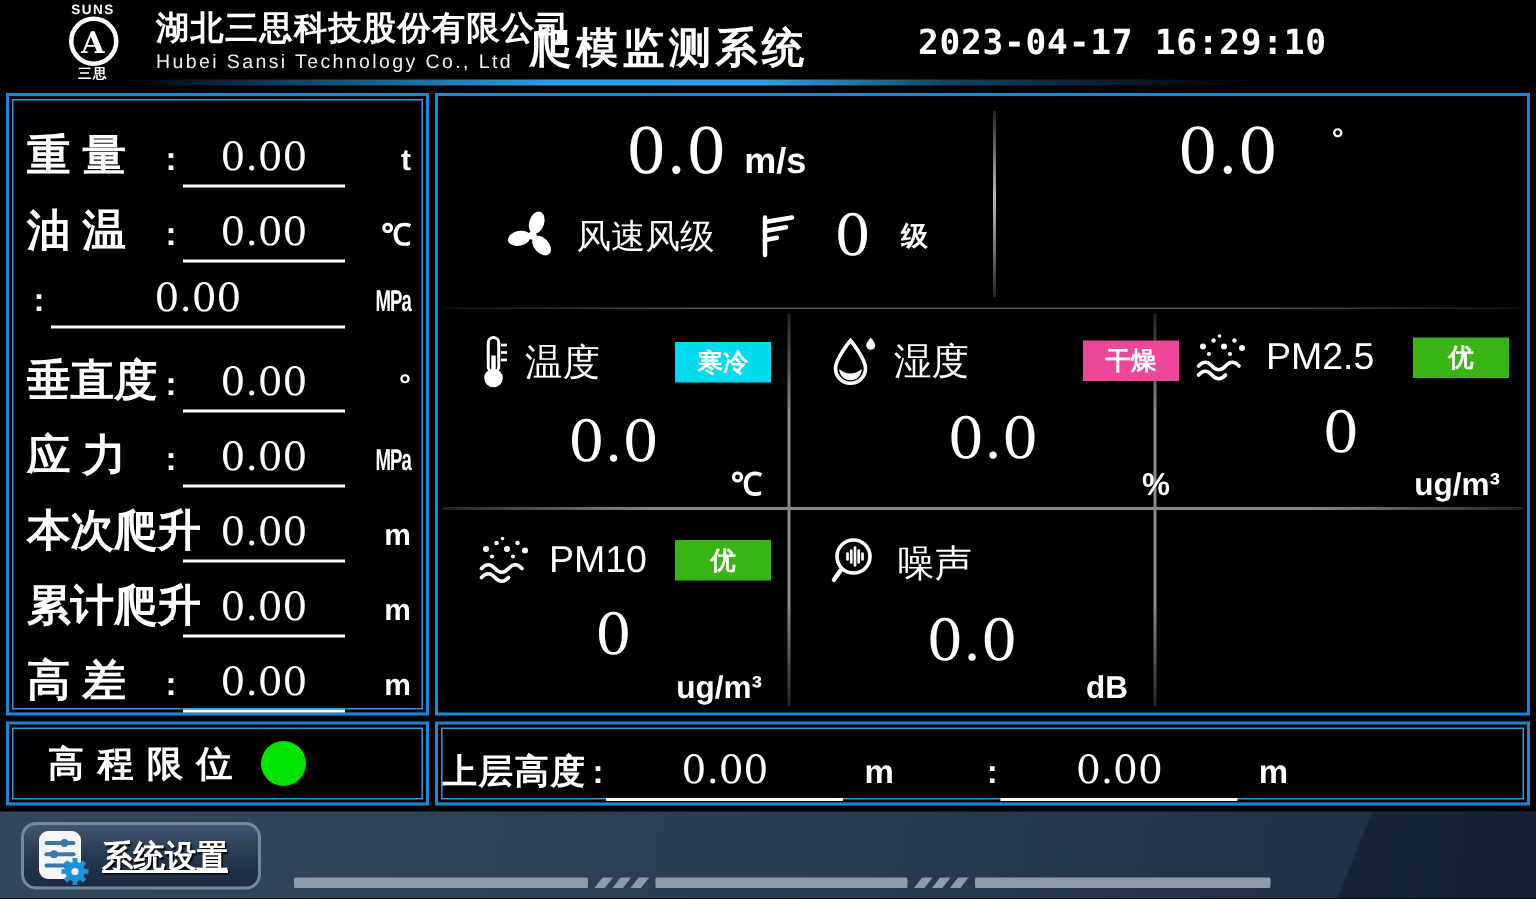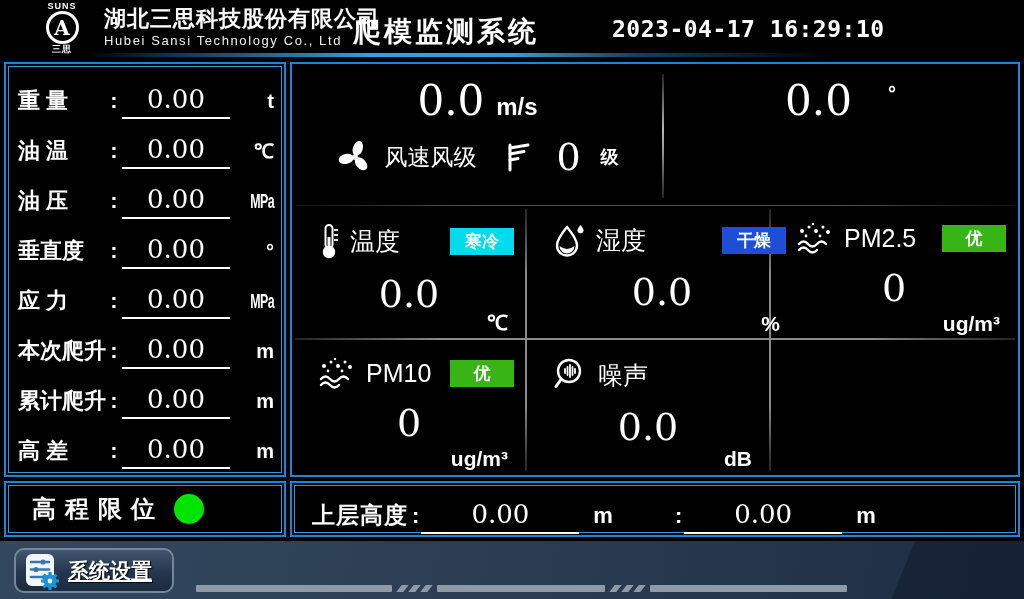--- a/index.html
+++ b/index.html
@@ -28,21 +28,21 @@
   .panel { position:absolute; background:#000; border:2px solid #1787d8;
     box-shadow: inset 0 0 0 2px #000, inset 0 0 0 3px #2f96e0; }
   .panel-left   { left:4px;   top:62px;  width:282px; height:415px; }
   .panel-main   { left:290px; top:62px;  width:730px; height:415px; box-shadow:none; }
   .panel-limit  { left:4px;   top:481px; width:282px; height:56px; }
   .panel-height { left:290px; top:481px; width:730px; height:56px; }
 
   
   .metrics { position:absolute; left:12px; right:10px; top:6px; }
   .mrow { display:flex; align-items:baseline; height:50px; padding-top:14px; }
-  .mlabel { width:88px; font-size:22px; font-weight:bold; white-space:nowrap; }
+  .mlabel { width:88px; font-size:29px; font-weight:bold; white-space:nowrap; }
   .mcolon { width:16px; font-size:22px; font-weight:bold; text-align:center; }
   .mvalue { flex:1; text-align:center; border-bottom:2px solid #fff; padding-bottom:3px; font-size:26px; }
   .munit  { width:44px; text-align:right; font-weight:bold; font-size:20px; white-space:nowrap; }
   .num { font-family:"DejaVu Serif", serif; }
   .narrow { display:inline-block; transform:scaleX(0.62); transform-origin:right center; letter-spacing:-1px; }
 
   
   .wind-speed { position:absolute; left:0; top:0; width:371px; height:140px; }
   .wind-dir   { position:absolute; left:371px; top:0; width:355px; height:140px; }
   .wind-sep   { position:absolute; left:370px; top:10px; width:2px; height:124px;
@@ -70,35 +70,35 @@
   .c-temp  { left:2px;   top:142px; width:230px; height:132px; }
   .c-hum   { left:236px; top:142px; width:268px; height:132px; }
   .c-pm25  { left:480px; top:142px; width:244px; height:132px; }
   .c-pm10  { left:2px;   top:277px; width:230px; height:132px; }
   .c-noise { left:236px; top:277px; width:240px; height:132px; }
   .cell-head { display:flex; align-items:center; padding:16px 10px 0 24px; gap:10px; }
   .cell-name { font-size:25px; }
   .badge { margin-left:auto; min-width:64px; height:27px; padding:0 6px; color:#fff;
     font-size:17px; font-weight:bold; display:flex; align-items:center; justify-content:center; }
   .badge-cyan  { background:#00dced; }
-  .badge-red   { background:#1d4ed8; }
+  .badge-red   { background:#ec4899; }
   .badge-green { background:#38b414; }
   .cell-value { text-align:center; font-size:38px; margin-top:12px; }
   .cell-unit { position:absolute; right:16px; bottom:2px; font-size:21px; font-weight:600; }
 
   
   .limit-inner { display:flex; align-items:center; height:100%; padding-left:26px; }
   .limit-label { font-size:24px; font-weight:bold; letter-spacing:9px; }
   .limit-light { width:30px; height:30px; border-radius:50%; background:#00e400; margin-left:10px; }
   .height-inner { display:flex; align-items:baseline; height:100%; padding-top:16px; }
   .hlabel { font-size:23px; font-weight:bold; letter-spacing:1px; white-space:nowrap; }
   .hcolon { font-size:22px; font-weight:bold; margin:0 2px 0 4px; }
   .hvalue { width:158px; text-align:center; border-bottom:2px solid #fff; padding-bottom:3px; font-size:26px; }
   .hunit { font-size:22px; font-weight:bold; margin-left:14px; }
-  .hg1 { margin-left:20px; } .hg2 { margin-left:58px; }
+  .hg1 { margin-left:3px; } .hg2 { margin-left:58px; }
   .hgroup { display:flex; align-items:baseline; }
 
   
   .footer { position:absolute; left:0; top:541px; width:1024px; height:58px;
     background:linear-gradient(100deg, #33485f 0%, #2b3e54 45%, #1e2e44 100%); }
   .footer::after { content:''; position:absolute; right:0; top:0; width:220px; height:100%;
     background:linear-gradient(112deg, rgba(0,0,0,0) 45%, rgba(12,22,38,0.5) 46%); }
   .settings-btn { position:absolute; left:14px; top:7px; width:160px; height:45px; border-radius:10px;
     background:linear-gradient(180deg,#41566f,#24364d 55%,#1b2b3f);
     border:2px solid #77879b; display:flex; align-items:center; padding-left:8px; gap:8px; cursor:pointer; }
@@ -141,21 +141,20 @@
         <span class="mvalue num">0.00</span>
         <span class="munit unit-fit">t</span>
       </div>
       <div class="mrow">
         <span class="mlabel">油 温</span>
           <span class="mcolon">:</span>
         <span class="mvalue num">0.00</span>
         <span class="munit unit-fit">℃</span>
       </div>
       <div class="mrow">
-        <span class="mlabel">油 压</span>
           <span class="mcolon">:</span>
         <span class="mvalue num">0.00</span>
         <span class="munit unit-fit narrow">MPa</span>
       </div>
       <div class="mrow">
         <span class="mlabel">垂直度</span>
           <span class="mcolon">:</span>
         <span class="mvalue num">0.00</span>
         <span class="munit unit-fit">°</span>
       </div>

